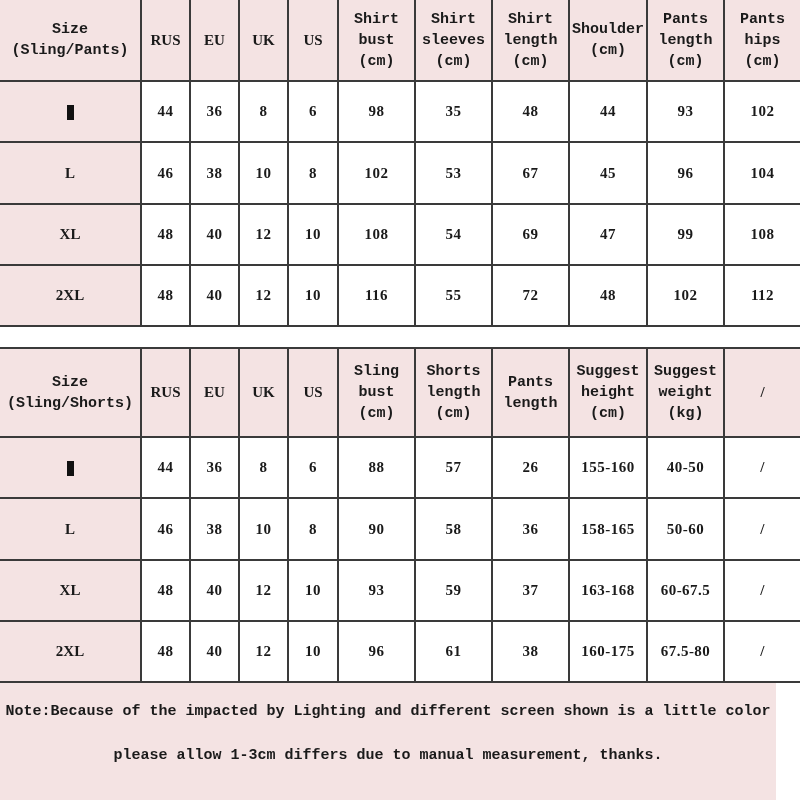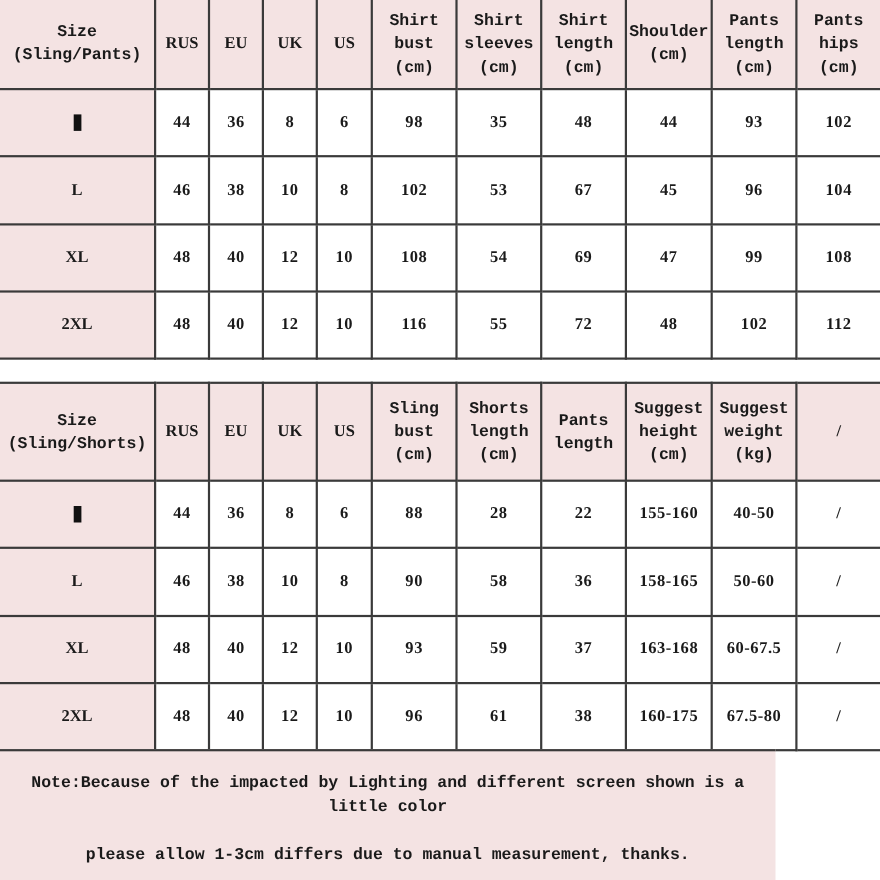--- a/index.html
+++ b/index.html
@@ -11,21 +11,21 @@
   .tbl tr td:first-child { border-left:none; background:#f4e3e3;margin-top:44px; }
   .tbl tr td:last-child { border-right:none; }
   .tbl tr.head td { background:#f4e3e3; }
   .tbl tr.head td { line-height:21px; }
   .t1 { top:0; }
   .t1 tr:first-child td { border-top:none; }
   .t2 { top:347px; }
   .num { font-family:"Liberation Serif","DejaVu Serif",serif; font-size:17px; font-weight:bold; letter-spacing:0.5px; }
   .sz { font-family:"Liberation Serif","DejaVu Serif",serif; font-size:17px; font-weight:bold; }
   .sizeM { display:inline-block; width:7px; height:15px; background:#111; vertical-align:middle; }
-  .footer { position:absolute; left:0; top:681px; width:705px; height:119px; background:#f4e3e3;
+  .footer { position:absolute; left:0; top:681px; width:776px; height:119px; background:#f4e3e3;
             border-top:2px solid #3a3a3a; box-sizing:border-box; font-size:15px; font-weight:bold; text-align:center; }
   .footer p { margin:0; line-height:22px; }
   .f1 { padding-top:18px; }
   .f3 { margin-top:22px !important; }
 </style>
 </head>
 <body>
 
 <table class="tbl t1">
   <colgroup>
@@ -186,22 +186,22 @@
         </td>
     <td class="sz">/</td>
   </tr>
   <tr style="height:61px">
     <td class="sz"><span class="sizeM" title="M"></span></td>
     <td class="num">44</td>
     <td class="num">36</td>
     <td class="num">8</td>
     <td class="num">6</td>
     <td class="num">88</td>
-    <td class="num">28</td>
-    <td class="num">22</td>
+    <td class="num">57</td>
+    <td class="num">26</td>
     <td class="num">155-160</td>
     <td class="num">40-50</td>
     <td class="num">/</td>
   </tr>
   <tr style="height:62px">
     <td class="sz">L</td>
     <td class="num">46</td>
     <td class="num">38</td>
     <td class="num">10</td>
     <td class="num">8</td>

